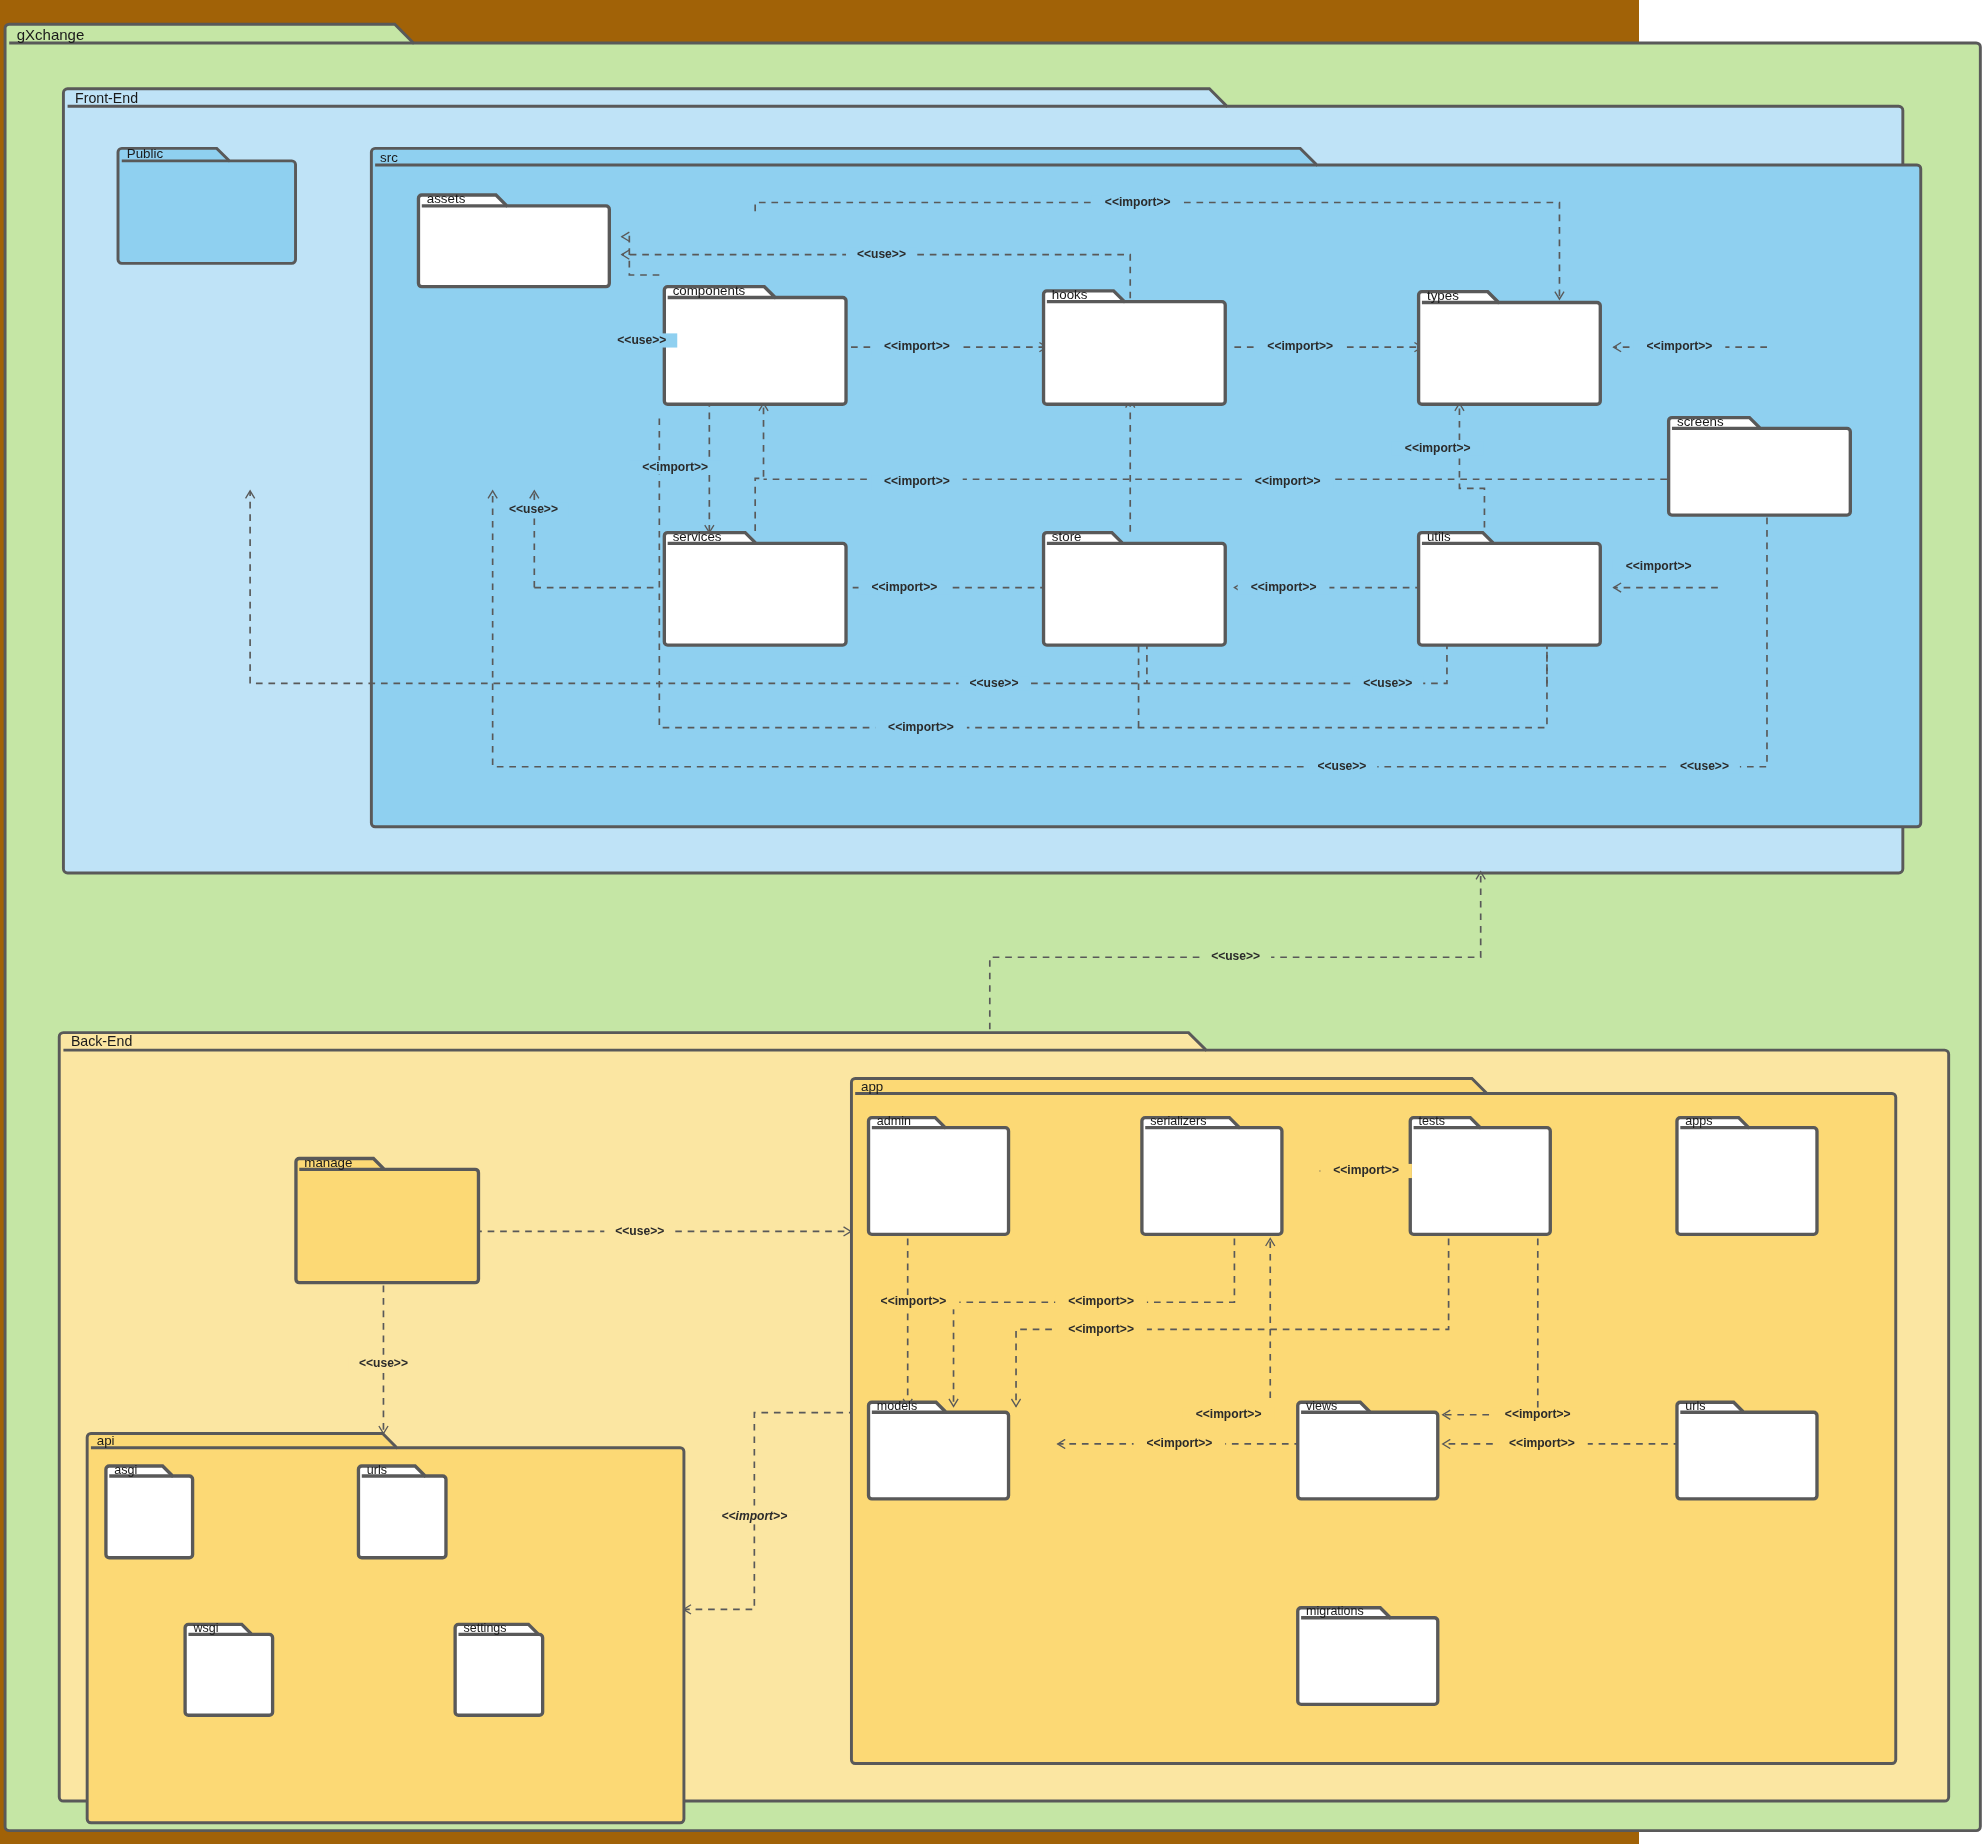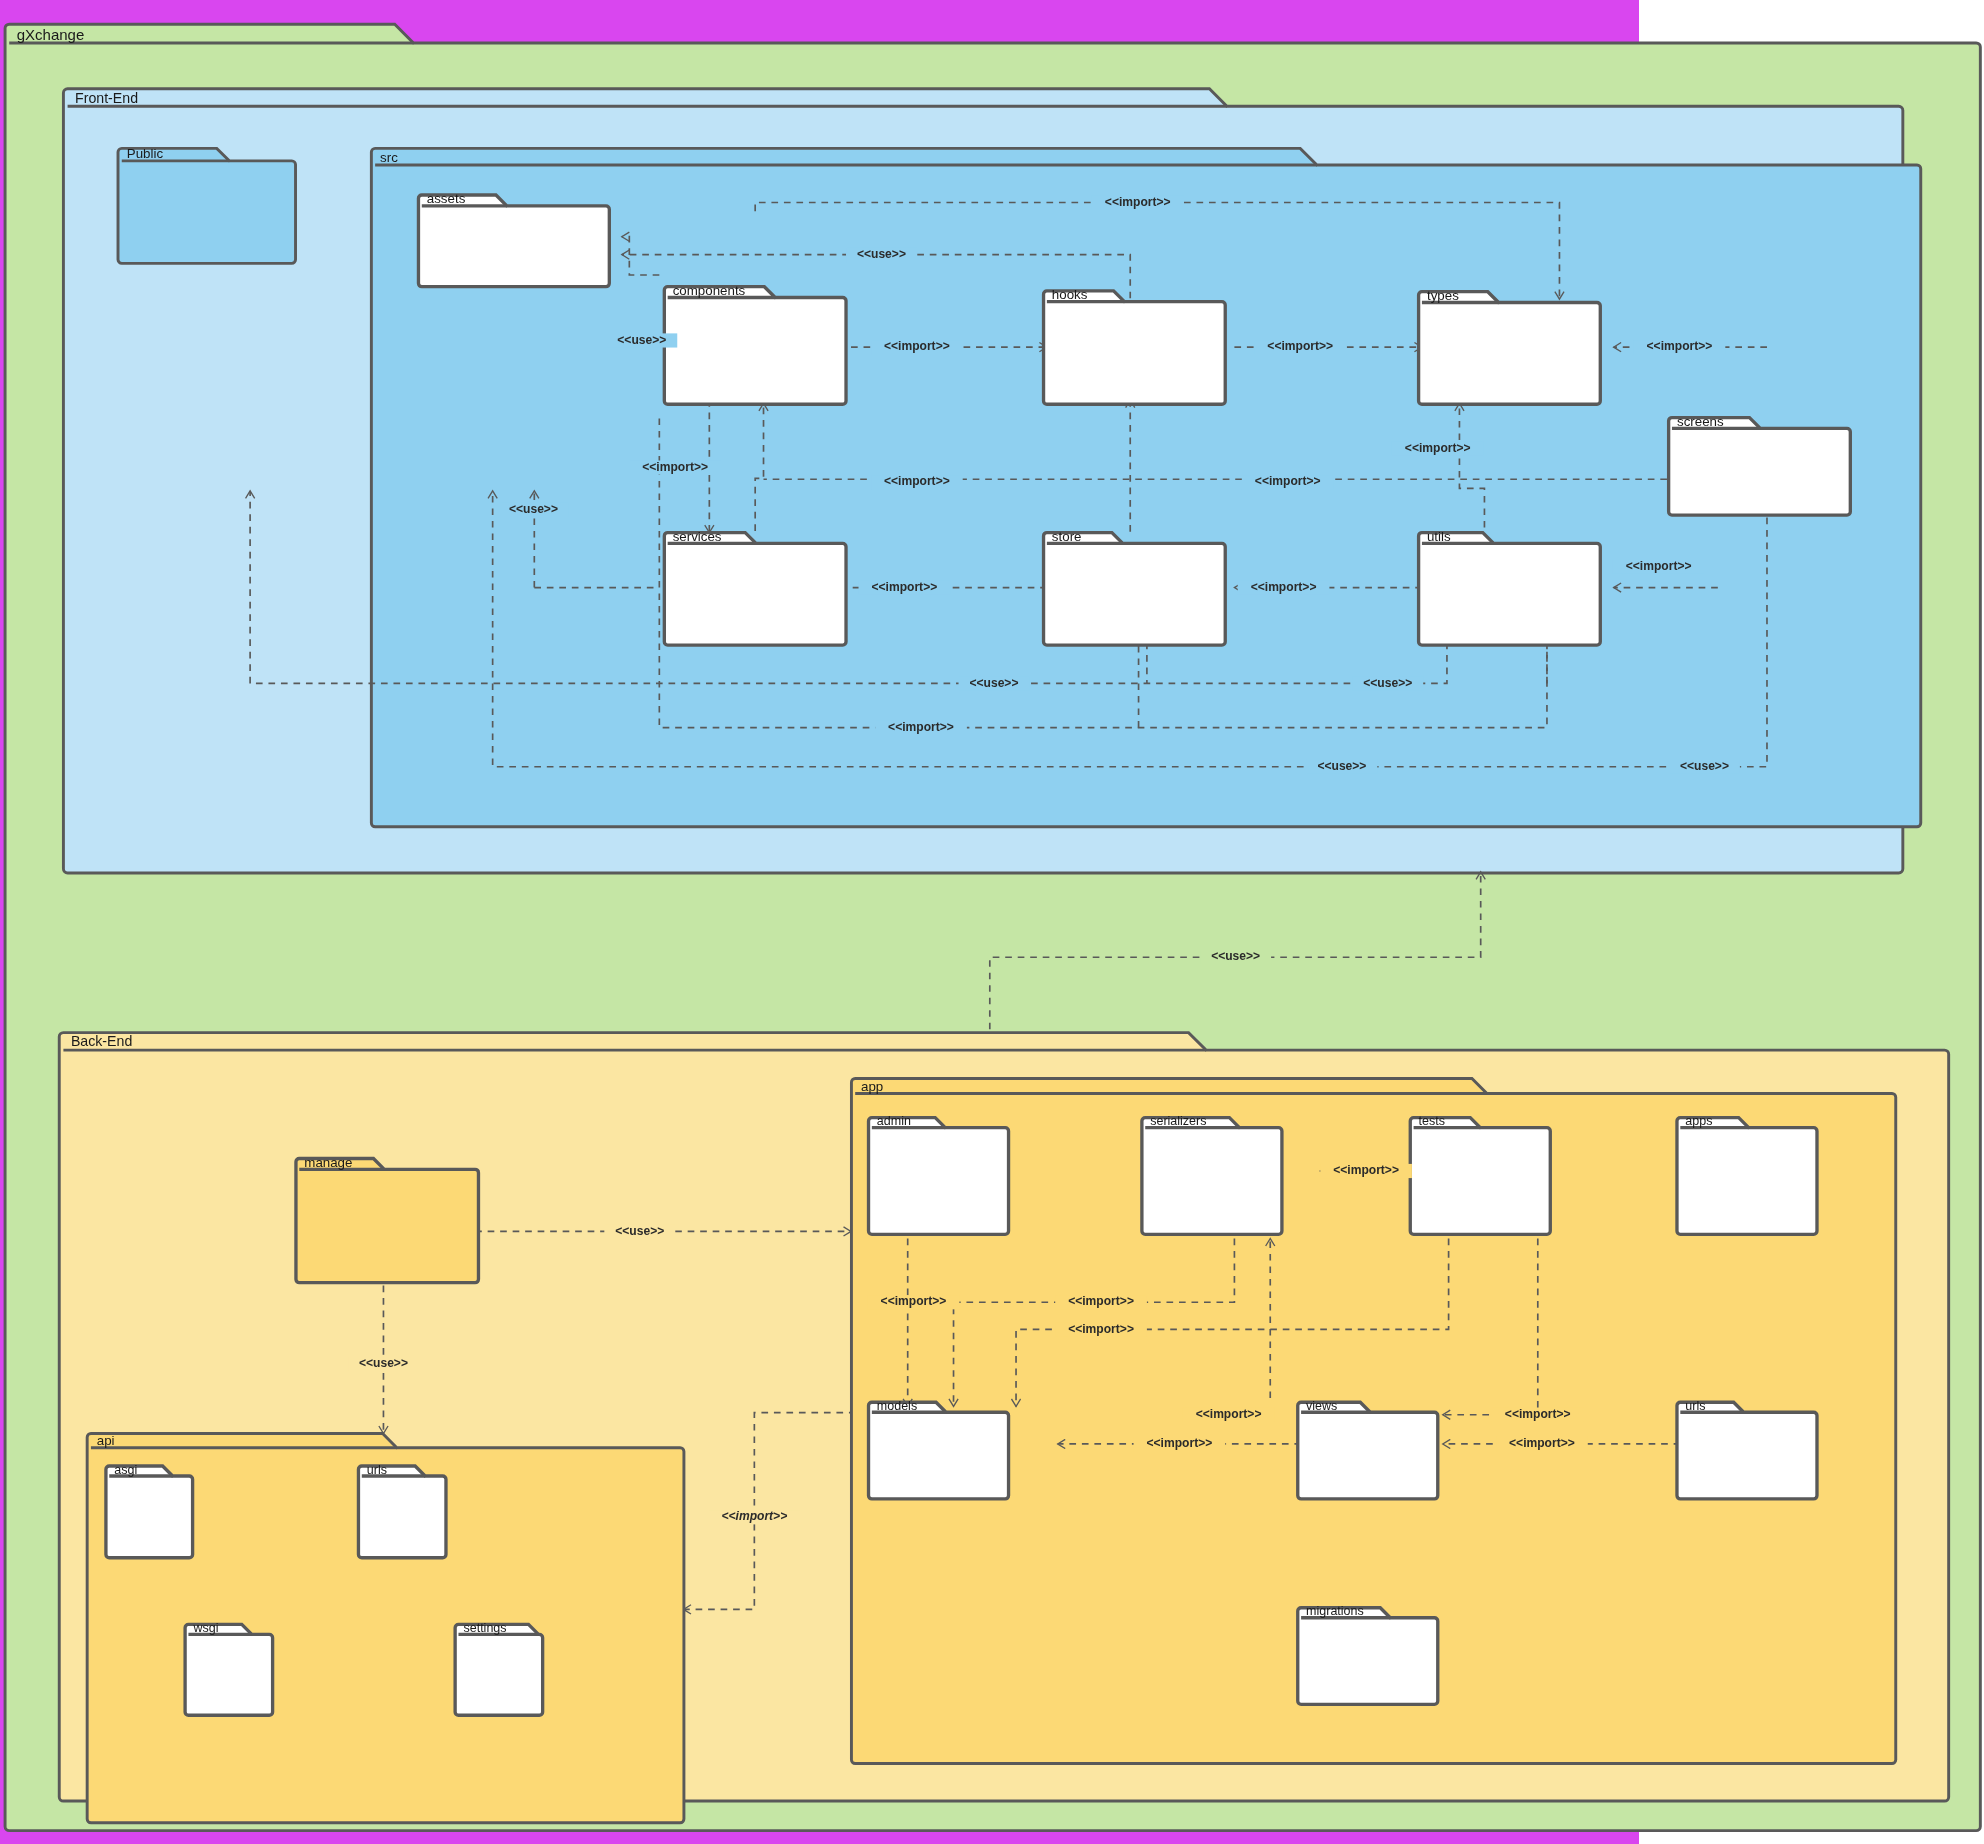--- a/index.html
+++ b/index.html
@@ -1,16 +1,16 @@
 <!DOCTYPE html>
 <html style="font-size:6.7px"><head>
 <meta charset="utf-8">
 <style>
   html,body{margin:0;padding:0;background:#ffffff;}
-  #root{position:relative;width:1639px;height:1844px;background:#d946ef;
+  #root{position:relative;width:1639px;height:1844px;background:#a16207;
         font-family:"Liberation Sans", sans-serif;text-decoration:underline;}
   svg{display:block;}
   .pkg-label{font-family:"Liberation Sans", sans-serif;fill:#1a1a1a;}
   .edge-label{font-family:"Liberation Sans", sans-serif;fill:#2b2b2b;
               font-weight:bold;text-anchor:middle;dominant-baseline:middle;}
   .edge-label.it{font-style:italic;}
 </style>
 </head>
 <body>
 

